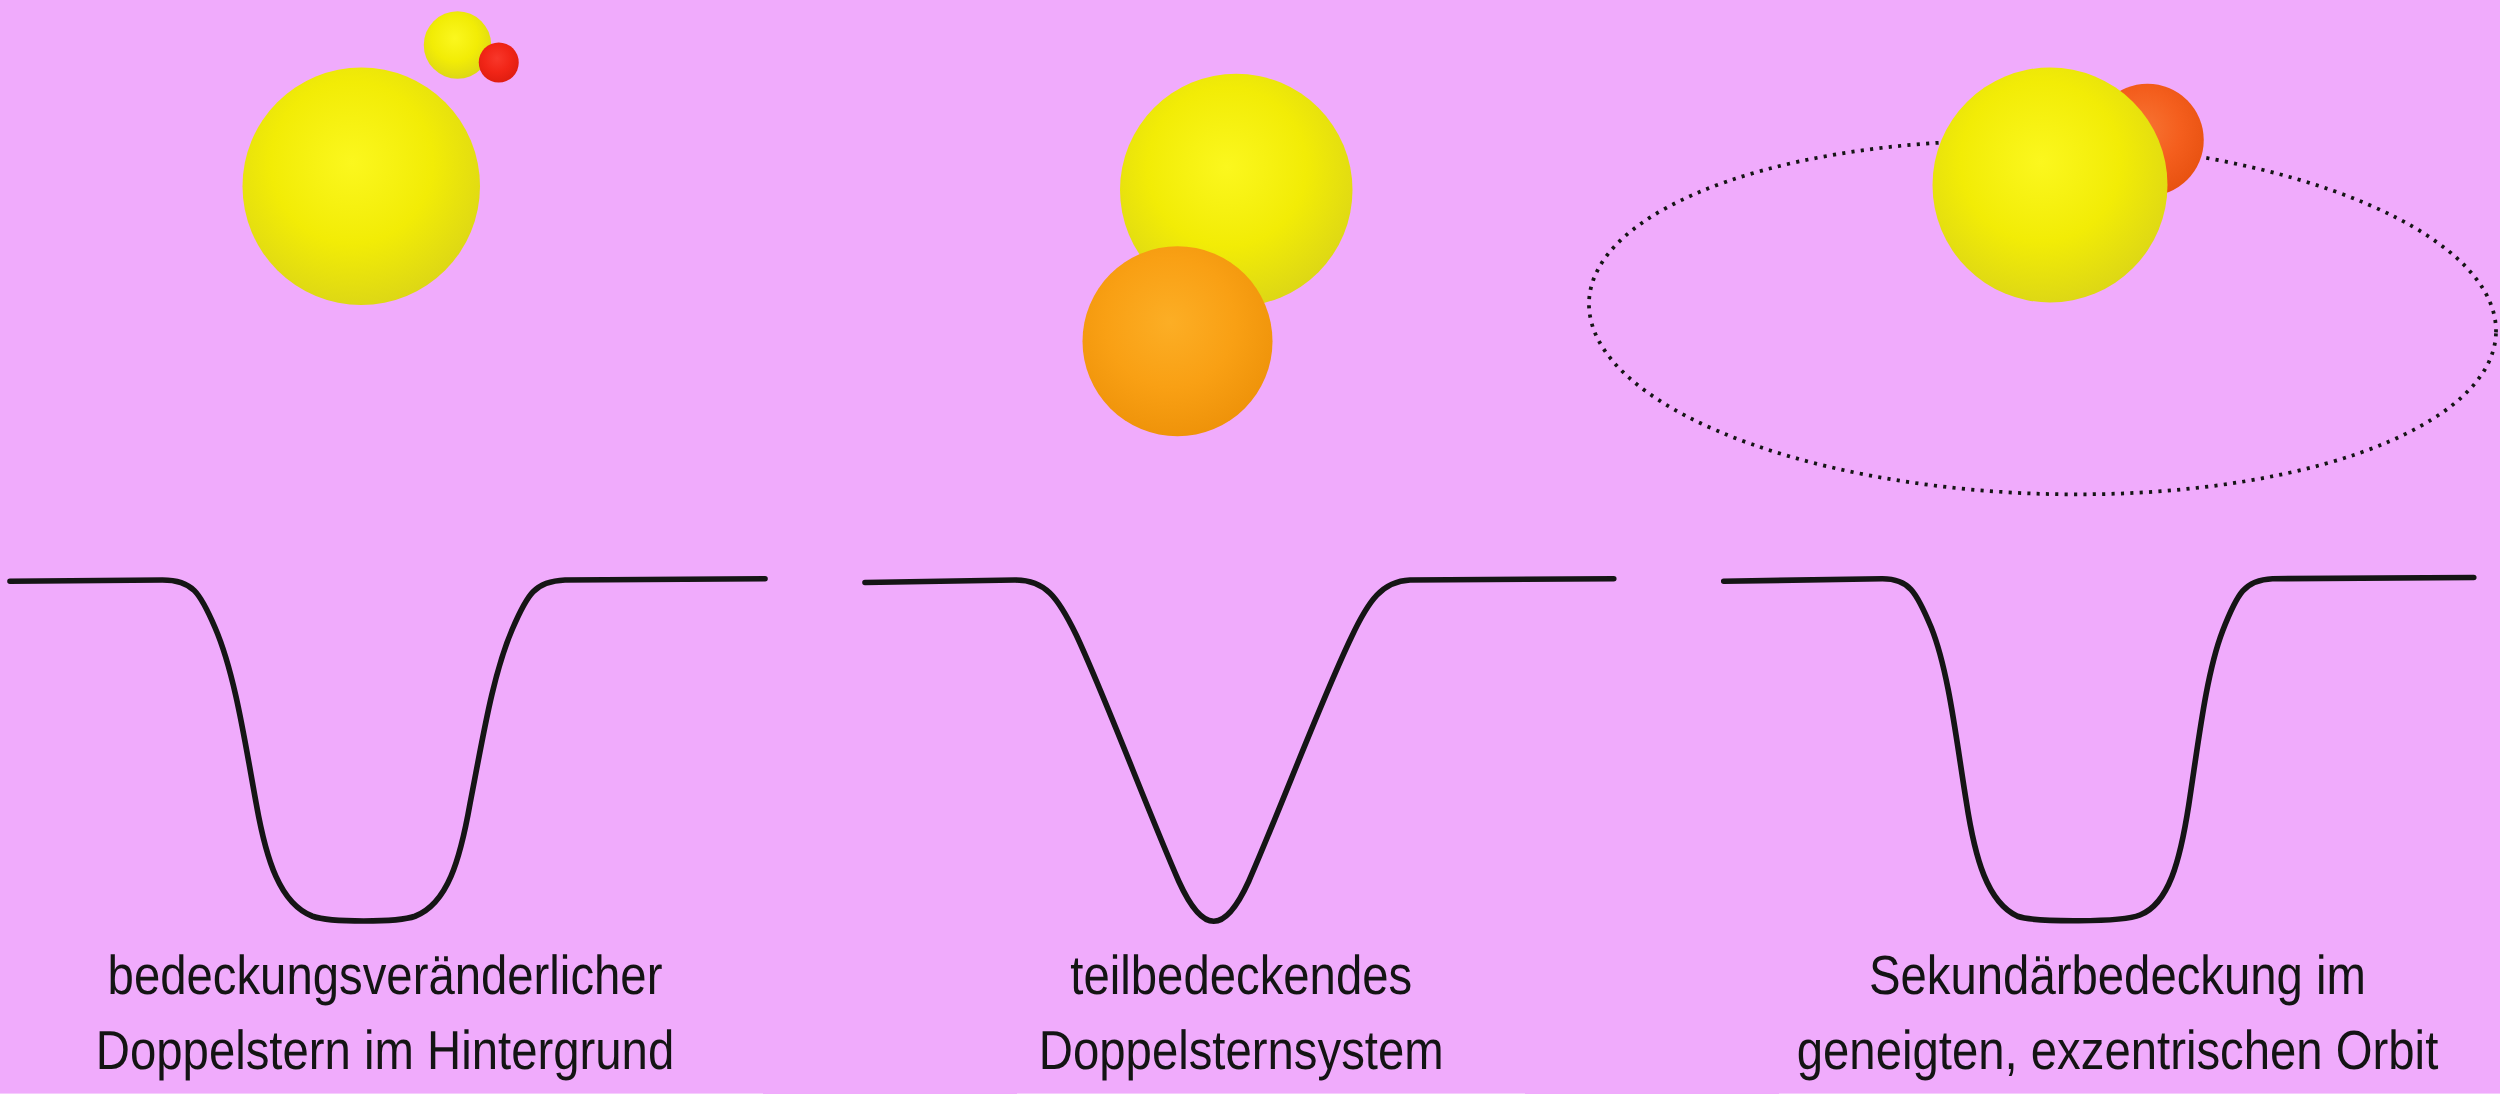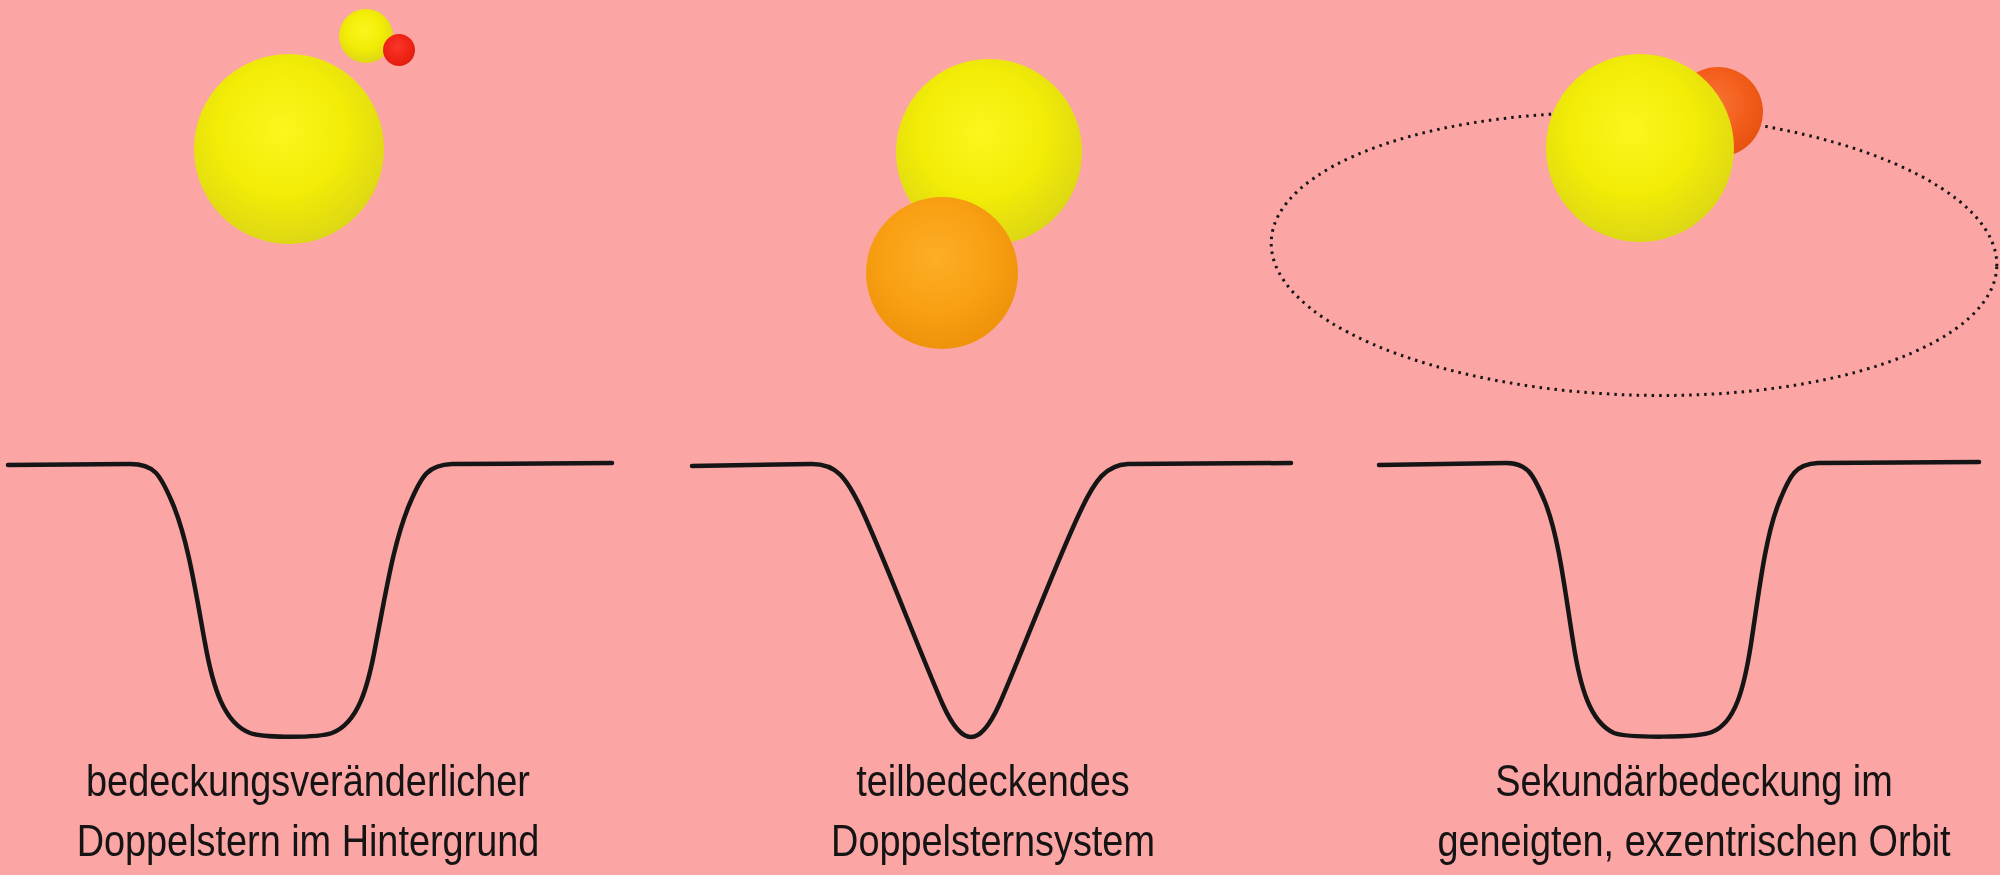--- a/index.html
+++ b/index.html
@@ -1,19 +1,19 @@
 <!DOCTYPE html>
 <html><head>
 <meta charset="utf-8">
 <style>
   html,body{margin:0;padding:0;background:#ffffff;}
   #stage{
     position:relative;
     width:2000px;height:875px;
-    background:#fca5a5;
+    background:#f0abfc;
     overflow:hidden;
     font-family:"Liberation Sans", sans-serif;
   }
   #diagram{position:absolute;left:0;top:0;}
   .caption{
     position:absolute;
     top:751px;
     transform:translateX(-50%) scaleX(0.86);
     text-align:center;
     font-size:44px;

